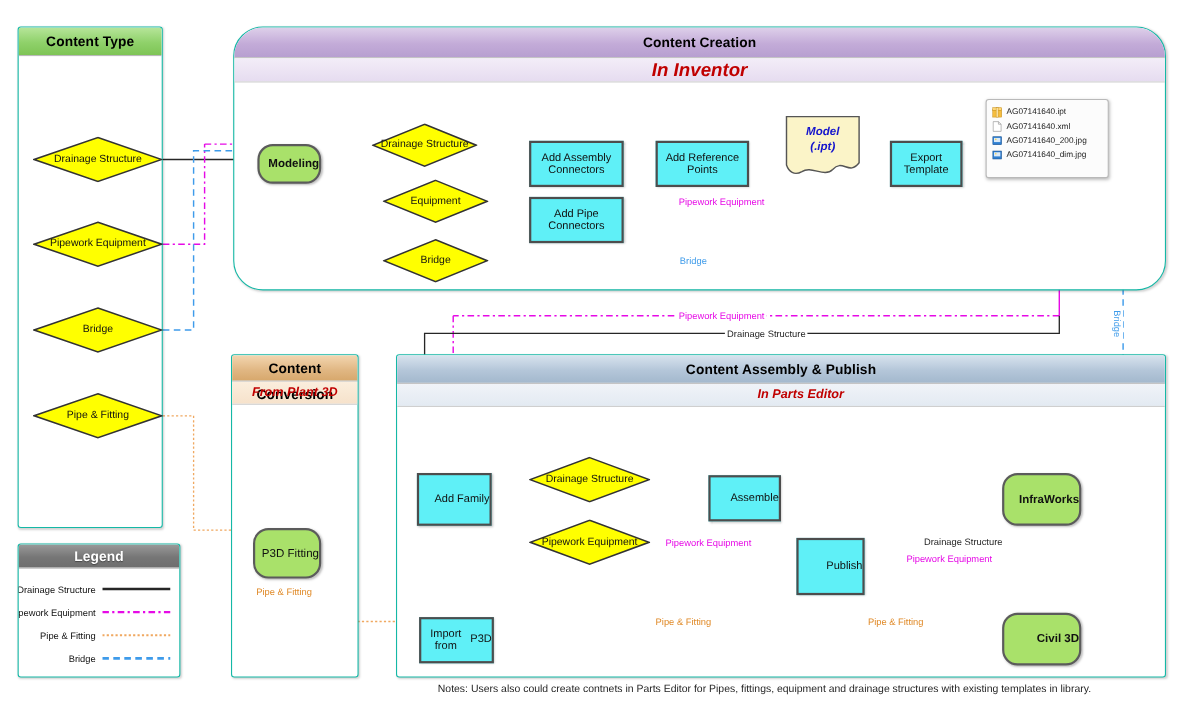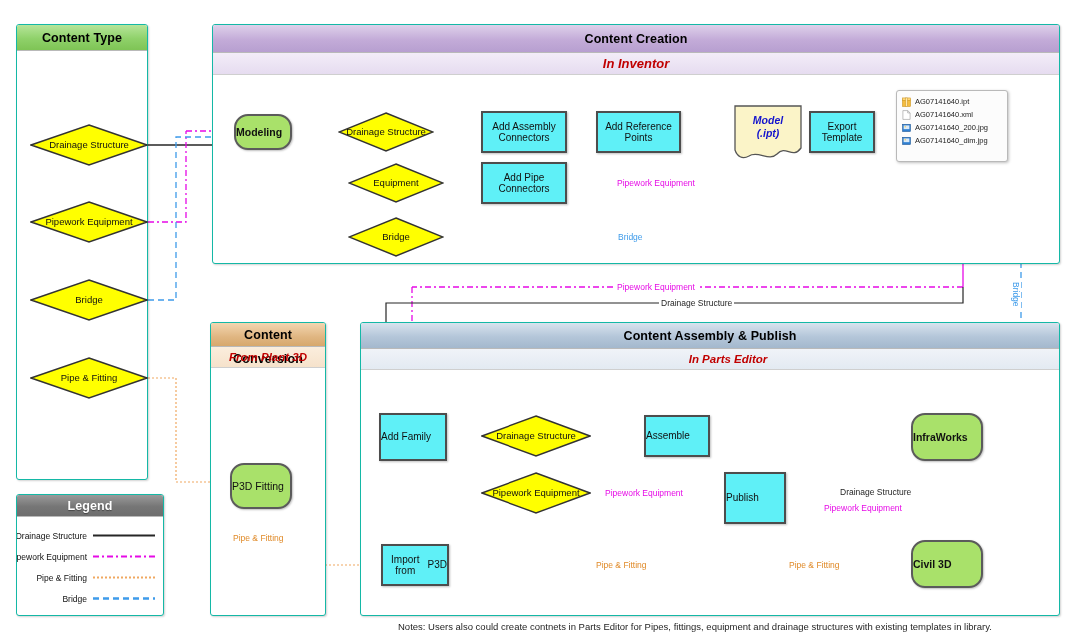--- a/index.html
+++ b/index.html
@@ -41,21 +41,21 @@
     background: linear-gradient(to bottom,#b6e59a 0%,#8fd16a 55%,#7ec455 100%);
     font-size: 12.5px; line-height: 26px; height: 26px;
   }
   
   .head-purple {
     background: linear-gradient(to bottom,#ded0ea 0%,#c3abd8 55%,#b79fd0 100%);
     font-size: 12.5px; line-height: 28px; height: 28px;
   }
   .sub-purple {
     background: linear-gradient(to bottom,#f3edf8 0%,#e6dcf0 100%);
-    font-size: 13px; line-height: 22px; height: 22px;
+    font-size: 17px; line-height: 22px; height: 22px;
   }
   
   .head-tan {
     background: linear-gradient(to bottom,#f3d6b0 0%,#e0b682 60%,#d7a86c 100%);
     font-size: 12.5px; line-height: 24px; height: 24px;
   }
   .sub-tan {
     background: linear-gradient(to bottom,#fbeedd 0%,#f6e2cb 100%);
     font-size: 11.5px; line-height: 21px; height: 21px;
   }
@@ -71,25 +71,26 @@
   
   .head-grey {
     background: linear-gradient(to bottom,#9a9a9a 0%,#767676 55%,#6e6e6e 100%);
     color: #fff; font-size: 12.5px; line-height: 22px; height: 22px;
     text-shadow: 0 1px 1px rgba(0,0,0,.4);
   }
 
   
   .node {
     position: absolute;
-    display: flex; align-items: center; justify-content: flex-start;
+    display: flex; align-items: center; justify-content: flex-end;
     text-align: center;
     font-size: 10px;
     color: #111;
     line-height: 1.15;
+    margin-top: 17px;
   }
   .rounded {
     background: #a9e16a;
     border: 2px solid #5b5b5b;
     border-radius: 14px;
     box-shadow: 1px 1px 2px rgba(0,0,0,.25);
     font-weight: bold;
     font-size: 10.5px;
   }
   .rounded.plain { font-weight: normal; }
@@ -324,21 +325,21 @@
         <span class="legend-text">Bridge</span>
         <span class="legend-line">
           <svg viewBox="0 0 62 7" width="62" height="7">
               <line x1="0" y1="3.5" x2="62" y2="3.5" stroke="#3e9bea" stroke-width="2.4" stroke-dasharray="6,4"></line>
             </svg>
         </span>
       </div>
     </div>
   </div>
 
-  <div class="panel" style="left:212px; top:24px; width:848px; height:240px;">
+  <div class="panel" style="left:212px; top:24px; width:848px; height:240px;border-radius:27px;">
     <div class="panel-head head-purple">Content Creation</div>
     <div class="panel-sub sub-purple">In Inventor</div>
   </div>
 
   <div class="node rounded" style="left:234px; top:114px; width:58px; height:36px;">
     <span>Modeling</span>
   </div>
 
   <div class="diamond-wrap" style="left:338px; top:112px; width:96px; height:40px;">
     <svg viewBox="0 0 96 40">
@@ -365,21 +366,21 @@
   <div class="node boxc" style="left:596px; top:111px; width:85px; height:42px;">
     <span>Add Reference Points</span>
   </div>
   <div class="node boxc" style="left:481px; top:162px; width:86px; height:42px;">
     <span>Add Pipe Connectors</span>
   </div>
   <div class="node boxc" style="left:809px; top:111px; width:66px; height:42px;">
     <span>Export Template</span>
   </div>
 
-  <div class="docshape" style="left:732px; top:104px; width:72px; height:58px;text-align:center;">
+  <div class="docshape" style="left:712px; top:104px; width:72px; height:58px;text-align:center;">
     <svg viewBox="0 0 72 58">
       <path d="M3,2 L69,2 L69,44 C60,56 54,40 45,50 C37,58 26,46 17,52 C10,56 5,52 3,46 Z" fill="#fbf4c8" stroke="#555" stroke-width="1.3"></path>
     </svg>
     <div class="dlabel">
       <span>Model</span>
       <span>(.ipt)</span>
     </div>
   </div>
 
   <div class="filecard" style="left:896px; top:90px; width:112px; height:72px;">

